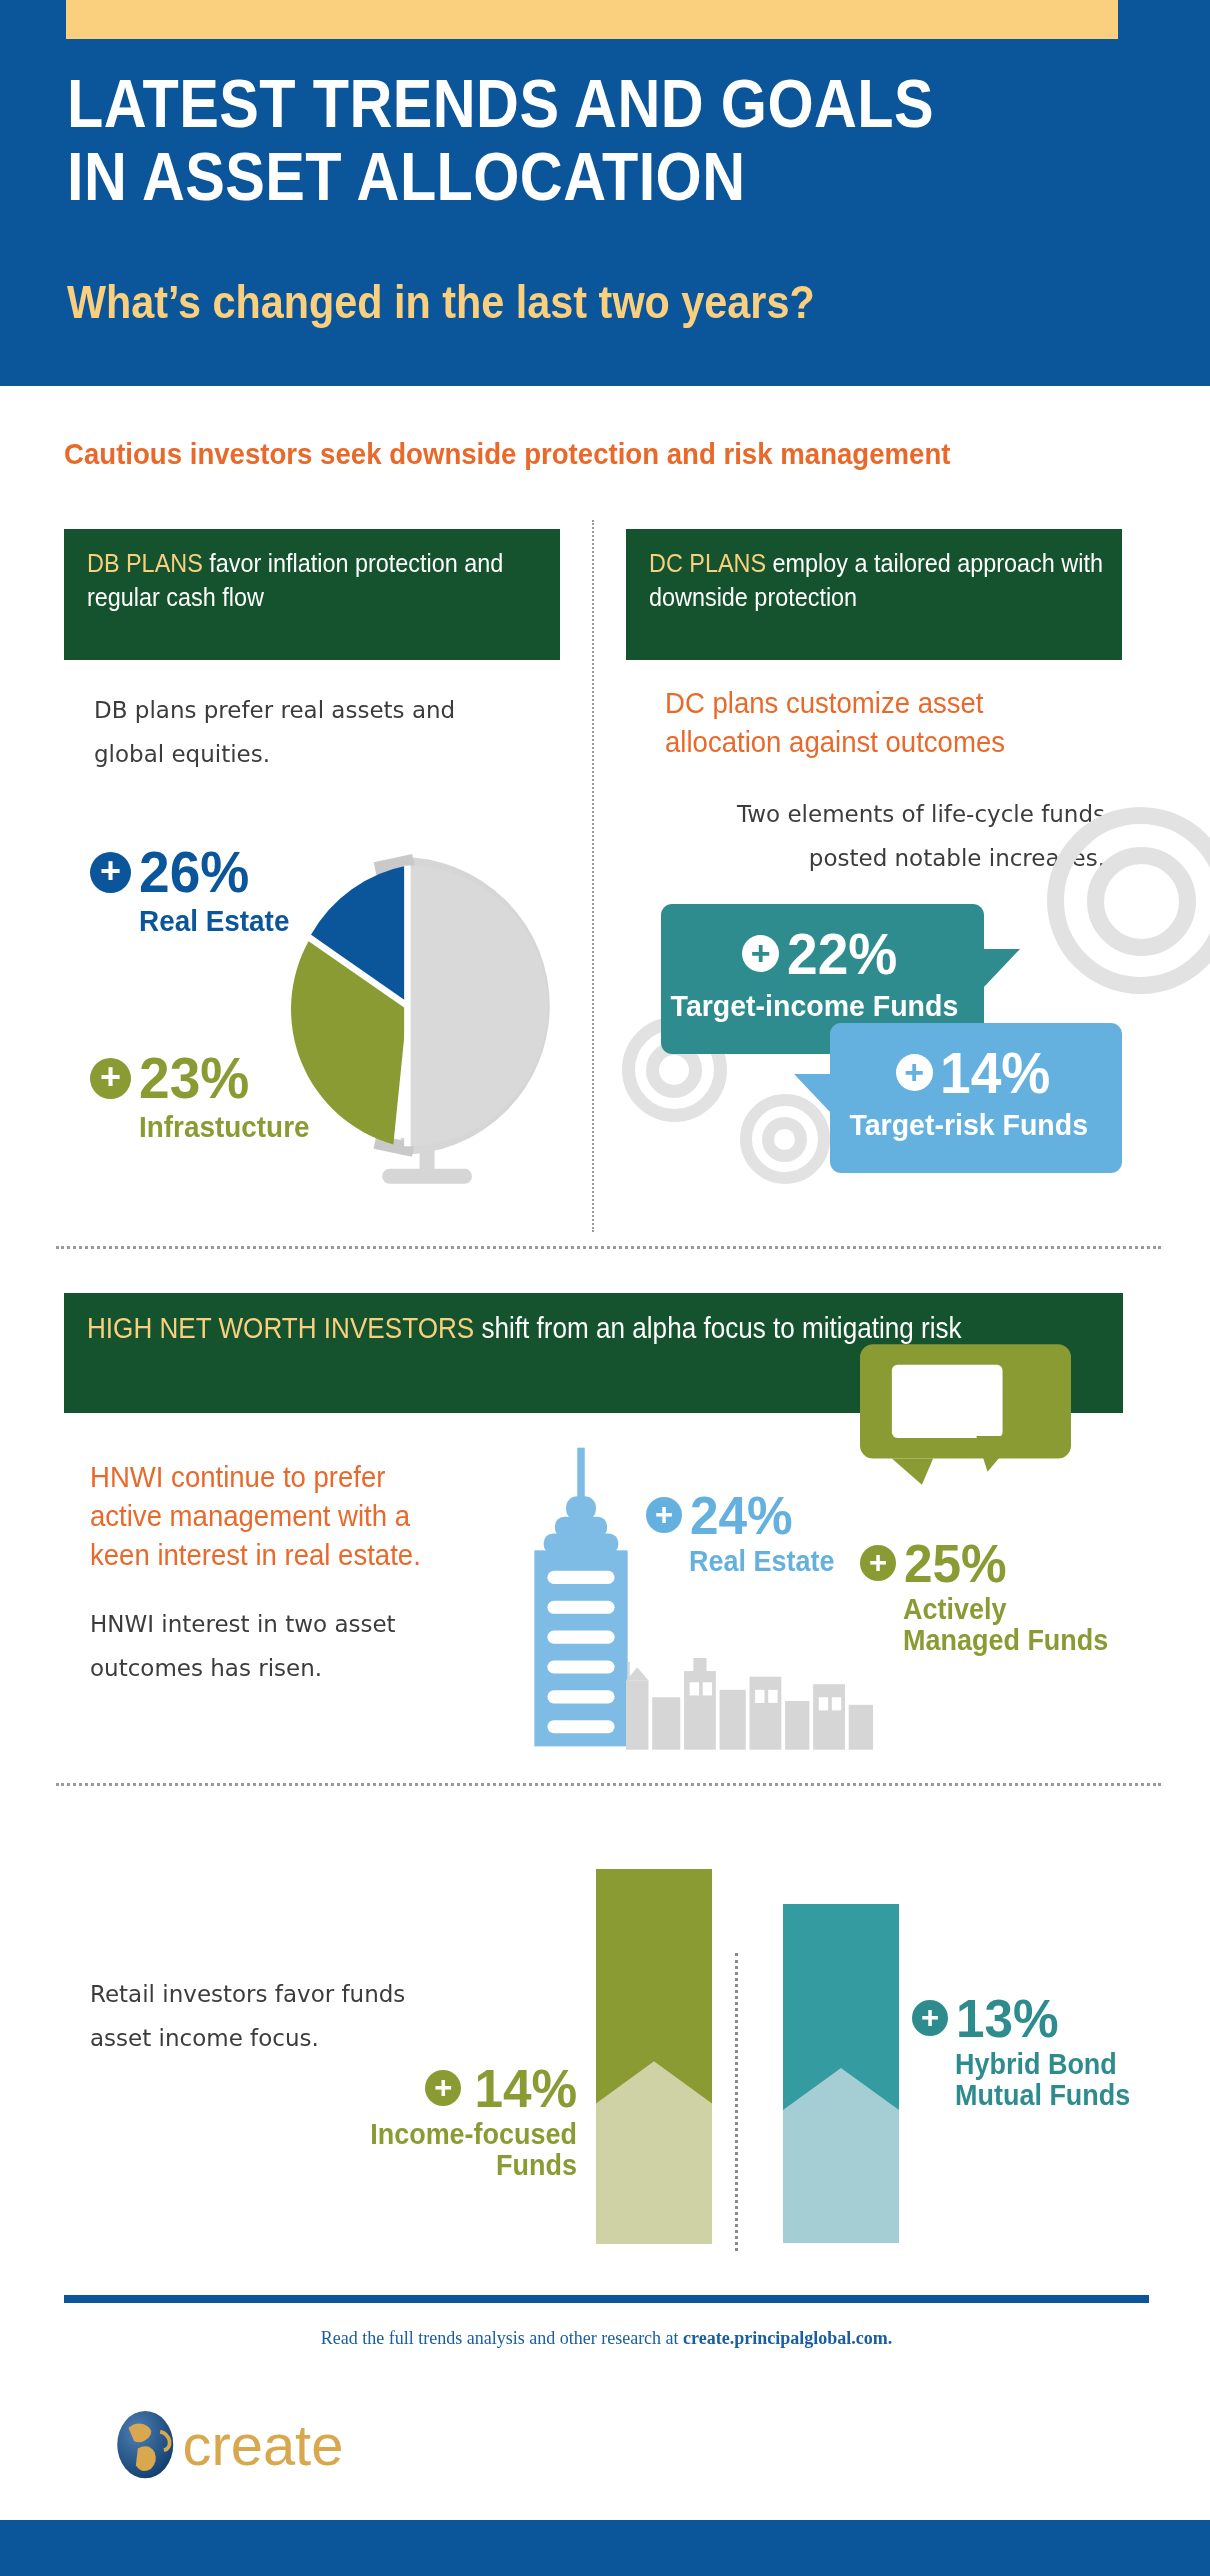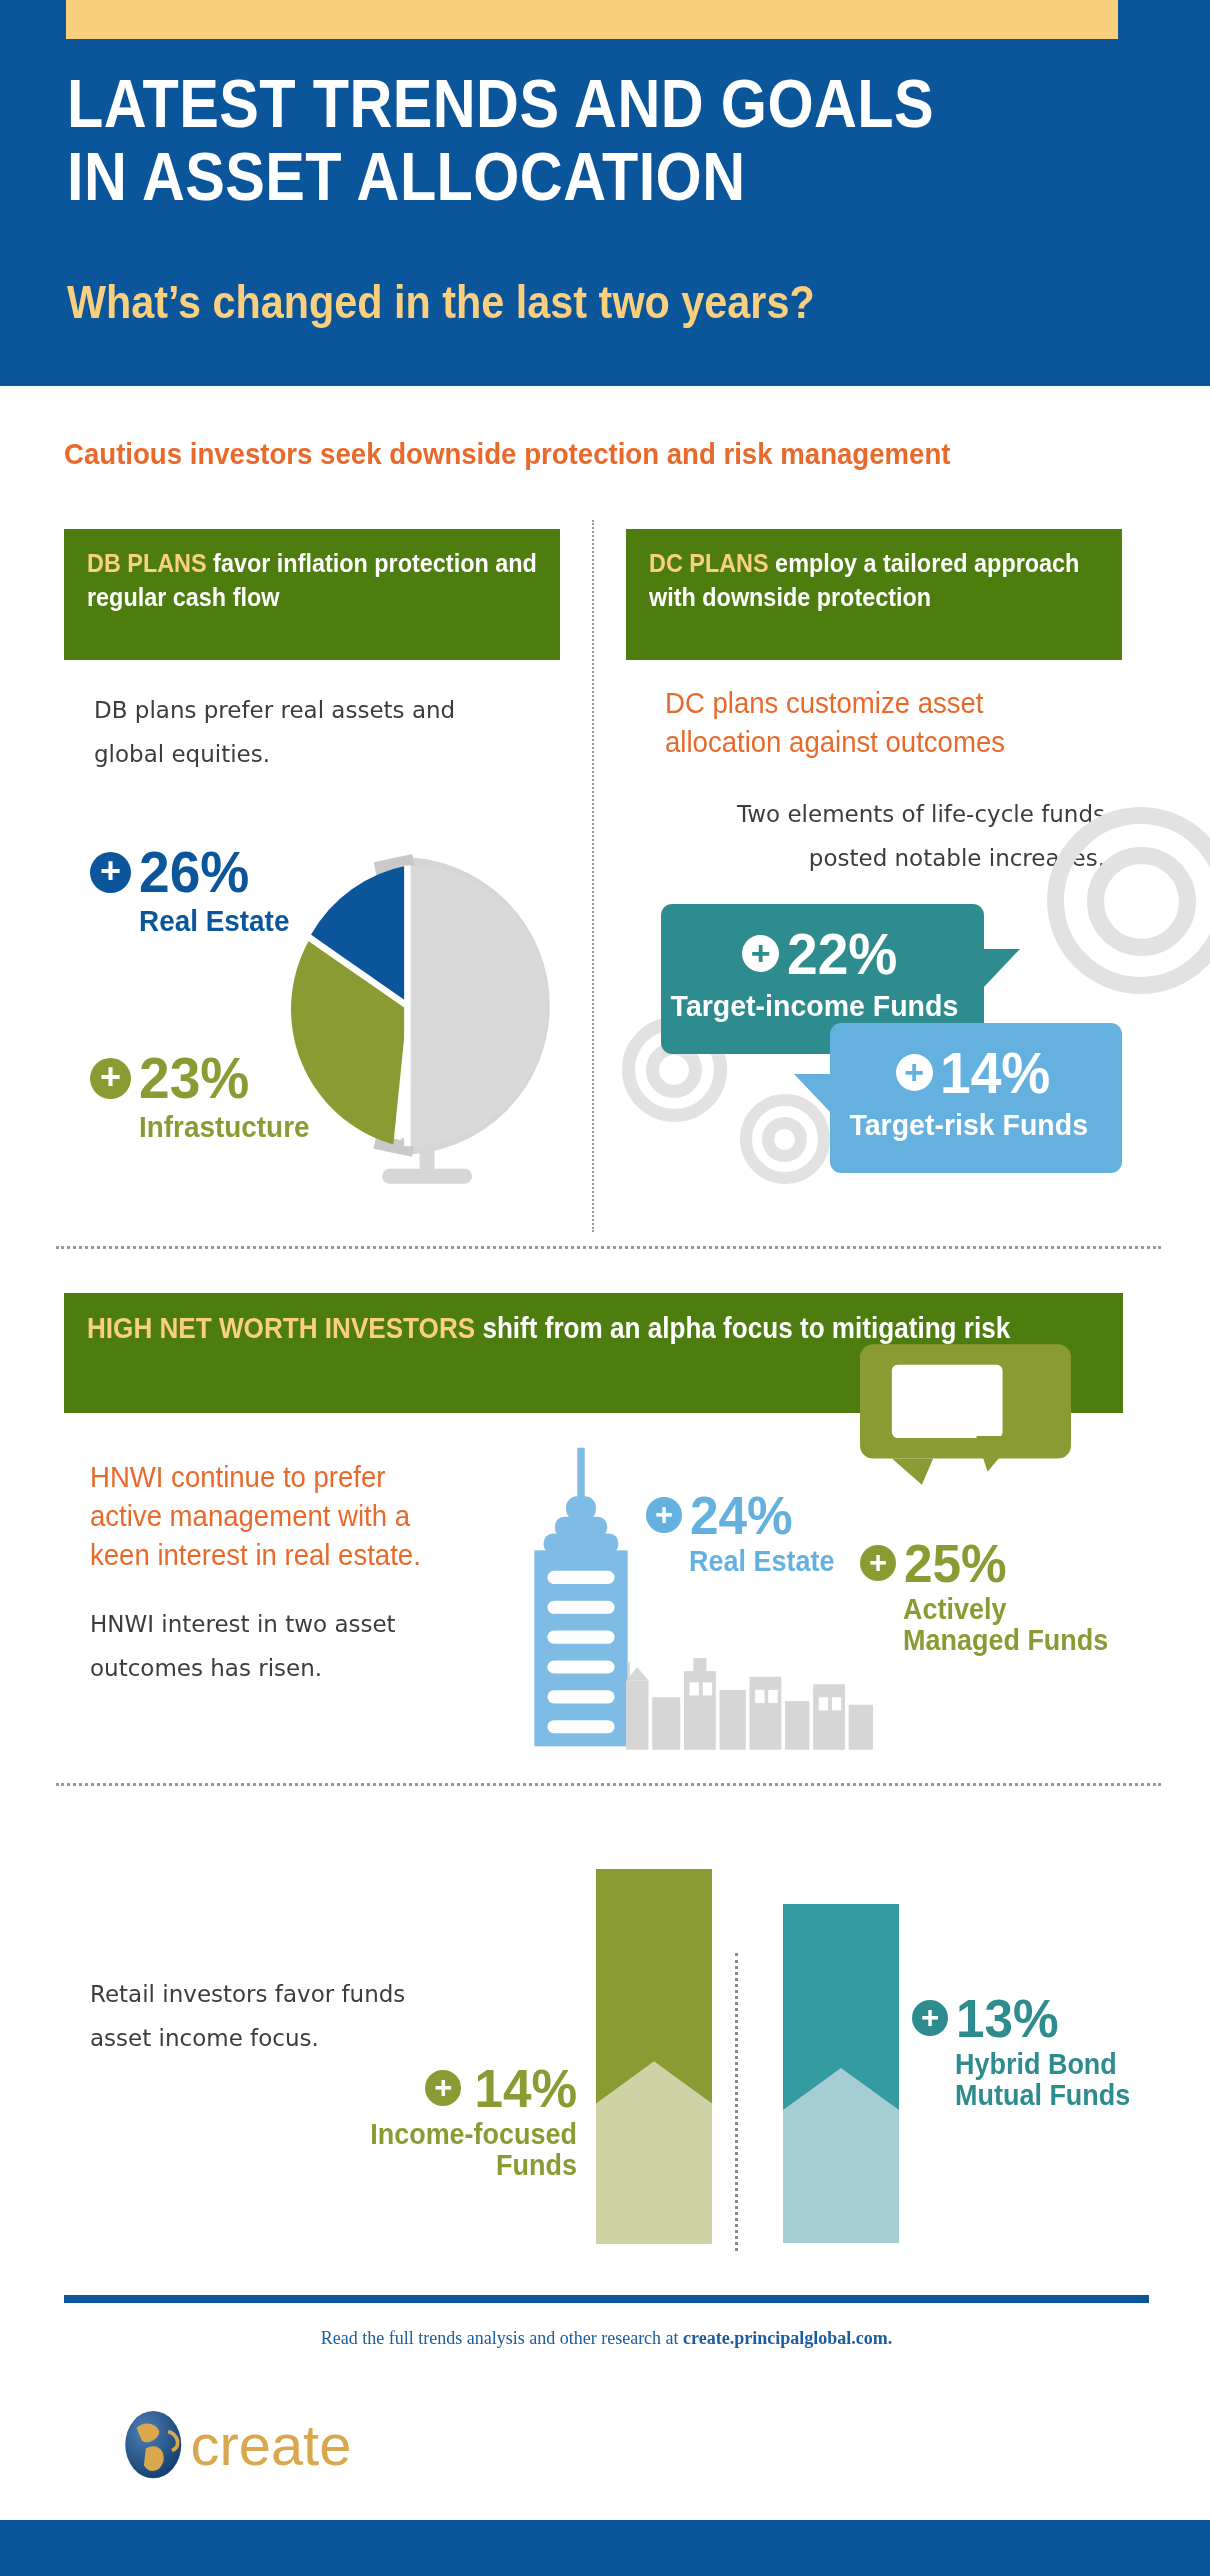--- a/index.html
+++ b/index.html
@@ -51,24 +51,24 @@
     font-family: "Liberation Sans Narrow", "Liberation Sans", sans-serif;
     font-weight: bold;
     font-size: 30px;
     transform: scaleX(0.92);
     transform-origin: left top;
   }
 
   
   .banner {
     position: absolute;
-    background: #4d7c0f;
+    background: #14532d;
     color: #ffffff;
     font-family: "Liberation Sans Narrow", "Liberation Sans", sans-serif;
-    font-weight: bold;
+    font-weight: normal;
     padding: 17px 20.6px 17px 22.5px;
   }
   .banner .lead { color: #FAD07E; }
   .banner-text {
     font-size: 26px; line-height: 34px;
     transform: scaleX(0.9);
     transform-origin: left top;
     display:block;
     width: 112%;
   }
@@ -187,21 +187,21 @@
     position:absolute; left: 64px; top: 2295px; width: 1085px; height: 7.5px; background:#0B559A;
   }
   #footer-text {
     position:absolute; left: 64px; top: 2328px; width: 1085px;
     text-align:center;
     color:#1A5EA0;
     font-family: "Liberation Serif", serif;
     font-size: 18px;
   }
   #footer-text b { font-weight: bold; }
-  #create-logo { position:absolute; left: 121px; top: 2398px; width: 281px; height: 84px; text-decoration: underline; }
+  #create-logo { position:absolute; left: 113px; top: 2398px; width: 281px; height: 84px; text-decoration: underline; }
   #principal-logo { position:absolute; left: 895px; top: 2379px; width: 187px; height: 103px; }
   #footer-bar {
     position:absolute; left:0; top: 2520px; width: 1210px; height: 56px; background:#0B559A;
   }
 </style>
 </head>
 <body>
 
 <div class="page">
 

